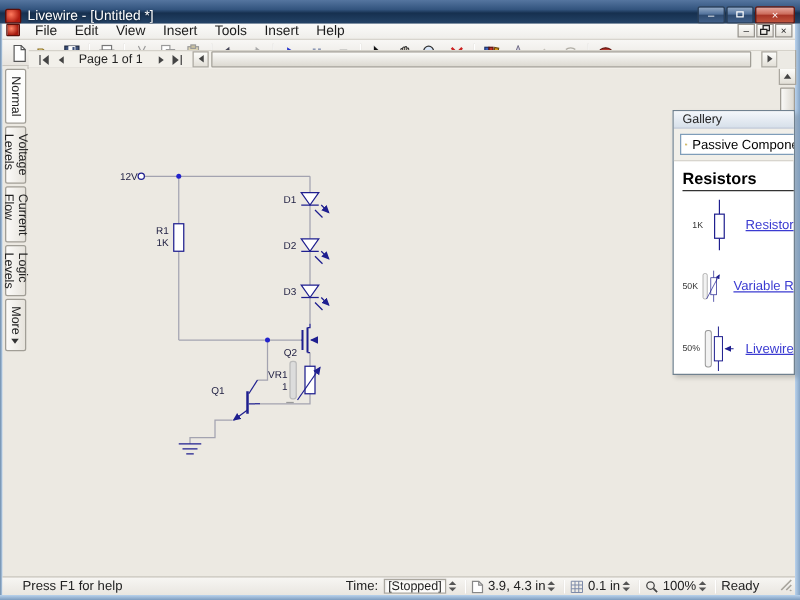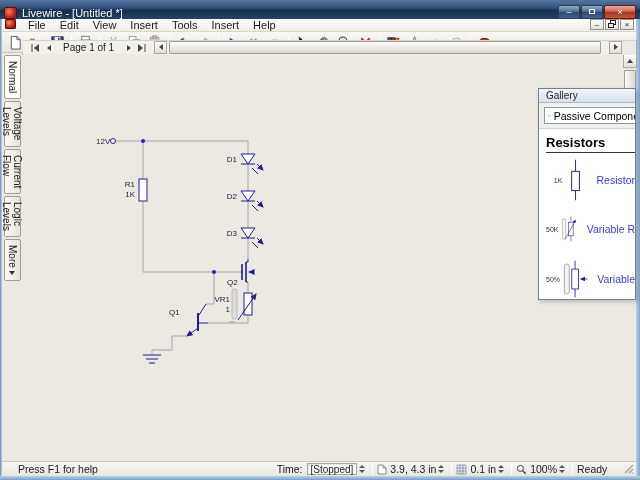--- a/index.html
+++ b/index.html
@@ -78,21 +78,21 @@
   .gal-title{height:14px;background:linear-gradient(#f4f7fb,#d7e0ea);border-bottom:1px solid #aebacd;
     font-size:10px;color:#222;padding:1px 0 0 7px}
   .gal-combo-row{padding:4px 0 4px 5px;background:#f1efe9;border-bottom:1px solid #d8d5ce}
   .gal-combo{height:17px;border:1px solid #7f9db9;background:#fff;display:flex;align-items:center;padding-left:3px;width:110px}
   .gal-combo span{font-size:10.5px;margin-left:4px;white-space:nowrap}
   .gal-body{padding:6px 0 0 7px}
   .gal-h{font-size:13px;font-weight:bold;color:#000;white-space:nowrap}
   .gal-rule{height:1px;background:#333;margin:2px 0 4px 0;width:120px}
   .gal-item{display:flex;align-items:center;margin-bottom:2px}
   .gal-val{font-size:7px;color:#333;width:17px;text-align:right;margin-right:1px}
-  .gal-link{font-size:10.5px;color:#3b3bd1;margin-left:8px;white-space:nowrap}
+  .gal-link{font-size:10.5px;color:#3b3bd1;text-decoration:underline;margin-left:8px;white-space:nowrap}
   .packval{font-size:7px;color:#333;text-align:center;width:64px}
 
   
   .statusbar{position:absolute;left:2px;right:4px;top:461px;height:15px;background:linear-gradient(#f7f6f3,#e9e6e0);
     border-top:1px solid #c9c6bf;display:flex;align-items:center;font-size:10.5px;color:#222}
   .st-help{margin-left:16px;flex:1}
   .st-sep{width:1px;height:11px;background:#c5c2ba;border-right:1px solid #fff;margin:0 4px}
   .st-box{height:12px;border:1px solid #aaa79f;background:#fcfbf9;box-shadow:inset 1px 1px 1px #00000014;
     font-size:10px;padding:0 3px;line-height:11px}
   .spin{display:flex;flex-direction:column;justify-content:center;gap:2px;margin:0 3px 0 2px}
@@ -475,21 +475,21 @@
           <defs>
               <marker id="ga2" markerWidth="7" markerHeight="7" refX="5.5" refY="3" orient="auto">
                 <path d="M0 0L6.5 3L0 6z" fill="#1f1f8f"></path>
               </marker>
             </defs>
           <rect x="4" y="6" width="6" height="36" rx="2.5" fill="#f2f2f2" stroke="#999"></rect>
           <path d="M17 2v10M17 36v10" stroke="#1f1f8f"></path>
           <rect x="13" y="12" width="8" height="24" fill="#fff" stroke="#1f1f8f"></rect>
           <path d="M32 24H24" stroke="#1f1f8f" fill="none" marker-end="url(#ga2)"></path>
         </svg>
-        <a class="gal-link">Variable</a>
+        <a class="gal-link">Livewire</a>
       </div>
 
       <div class="gal-h" style="margin-top:4px">Resistor Packs</div>
       <div class="gal-rule"></div>
 
       <div class="gal-item">
         <div>
           <div class="packval">220</div>
           <svg width="64" height="42" viewBox="0 0 64 42">
             <rect x="26" y="2" width="14" height="38" fill="#fff" stroke="#1f1f8f"></rect>

